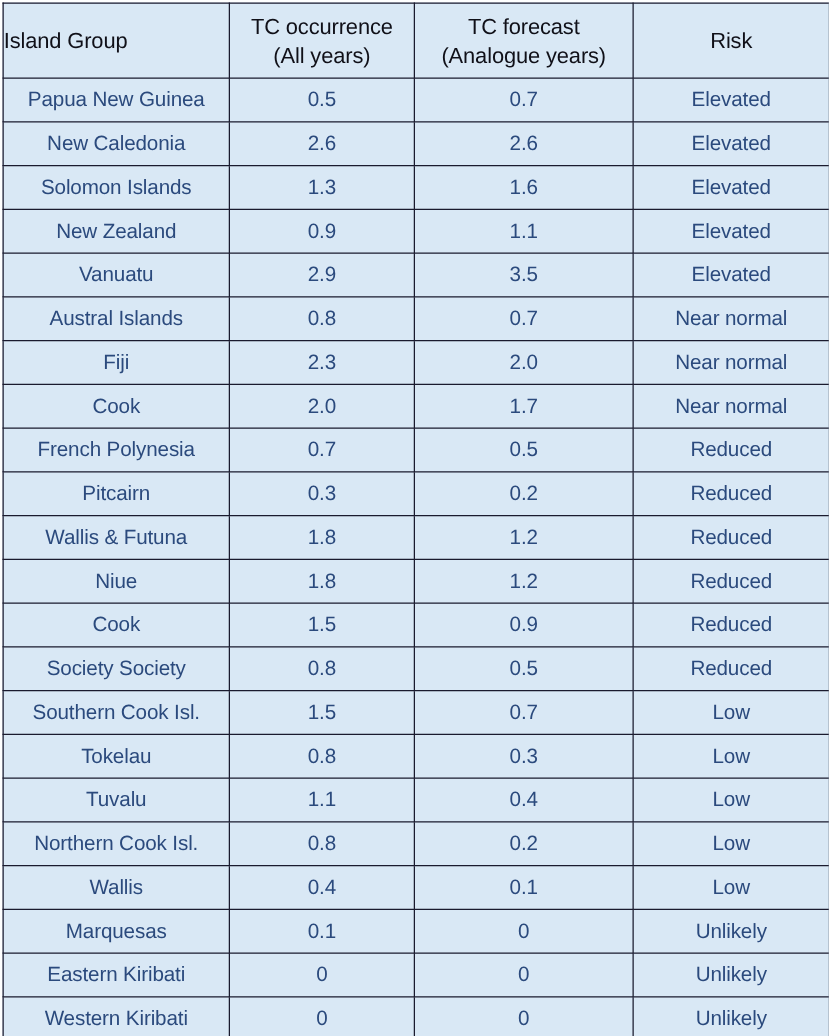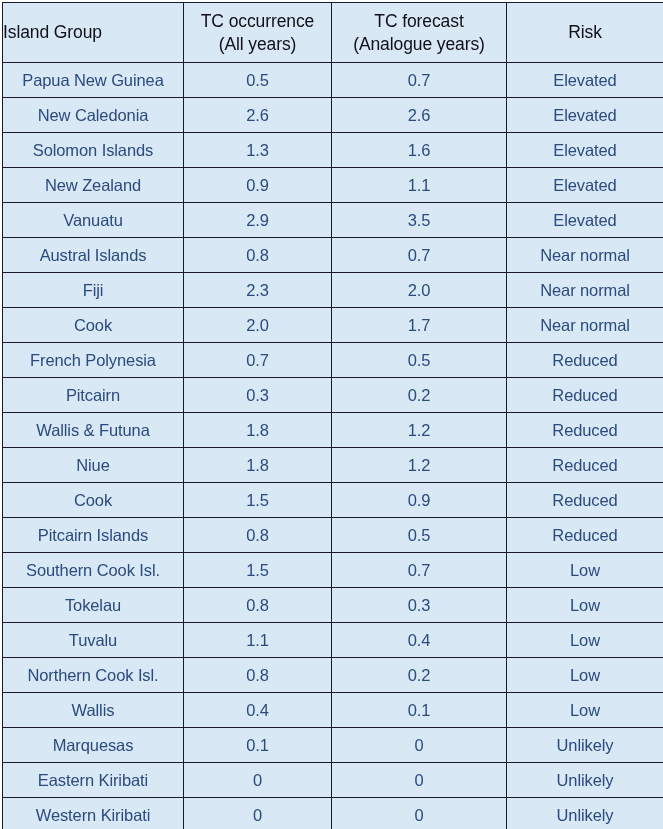--- a/index.html
+++ b/index.html
@@ -173,21 +173,21 @@
           <td class="cell-num">1.2</td>
           <td class="cell-risk">Reduced</td>
         </tr>
         <tr>
           <td class="cell-island">Cook</td>
           <td class="cell-num">1.5</td>
           <td class="cell-num">0.9</td>
           <td class="cell-risk">Reduced</td>
         </tr>
         <tr>
-          <td class="cell-island">Pitcairn Islands</td>
+          <td class="cell-island">Society Society</td>
           <td class="cell-num">0.8</td>
           <td class="cell-num">0.5</td>
           <td class="cell-risk">Reduced</td>
         </tr>
         <tr>
           <td class="cell-island">Southern Cook Isl.</td>
           <td class="cell-num">1.5</td>
           <td class="cell-num">0.7</td>
           <td class="cell-risk">Low</td>
         </tr>

